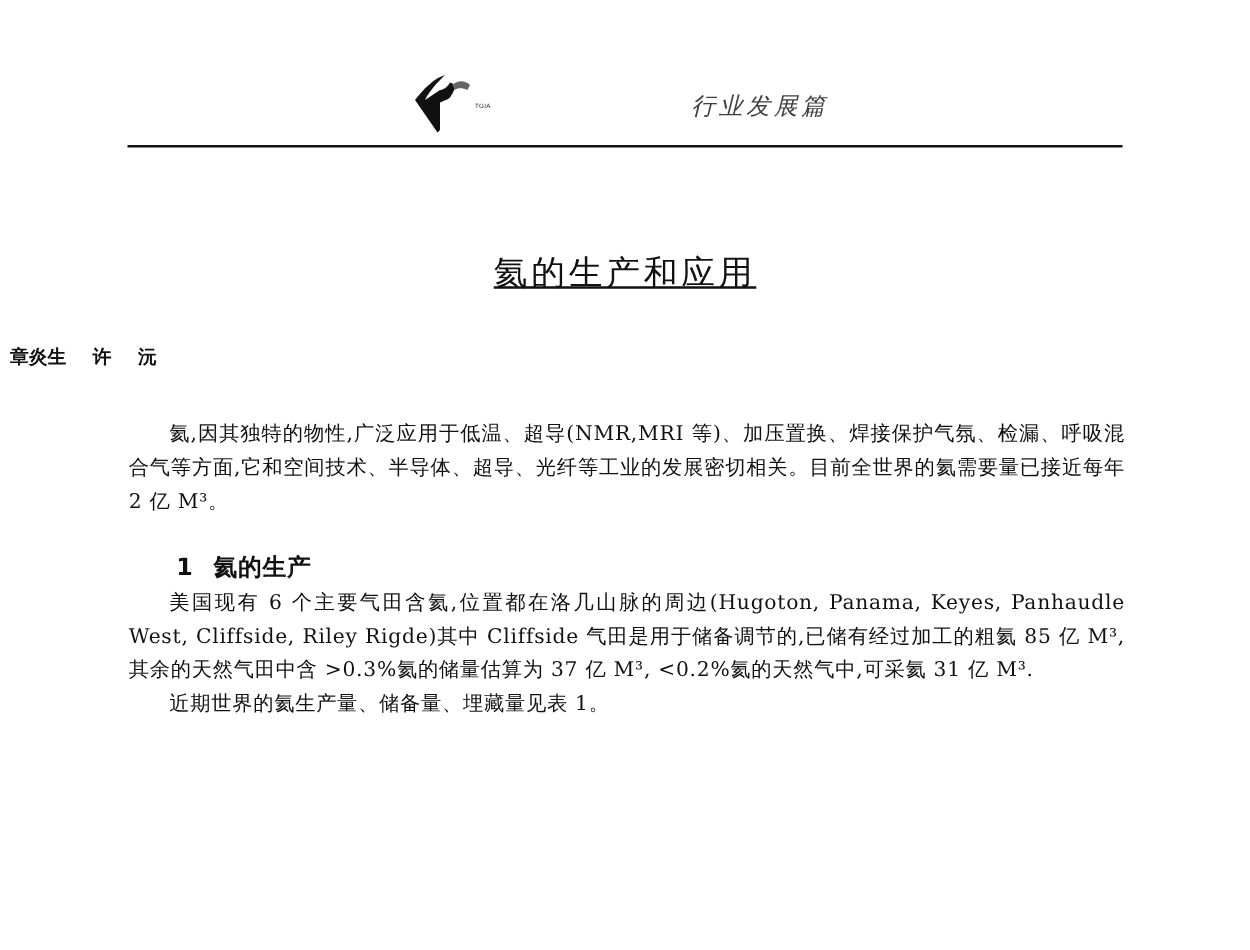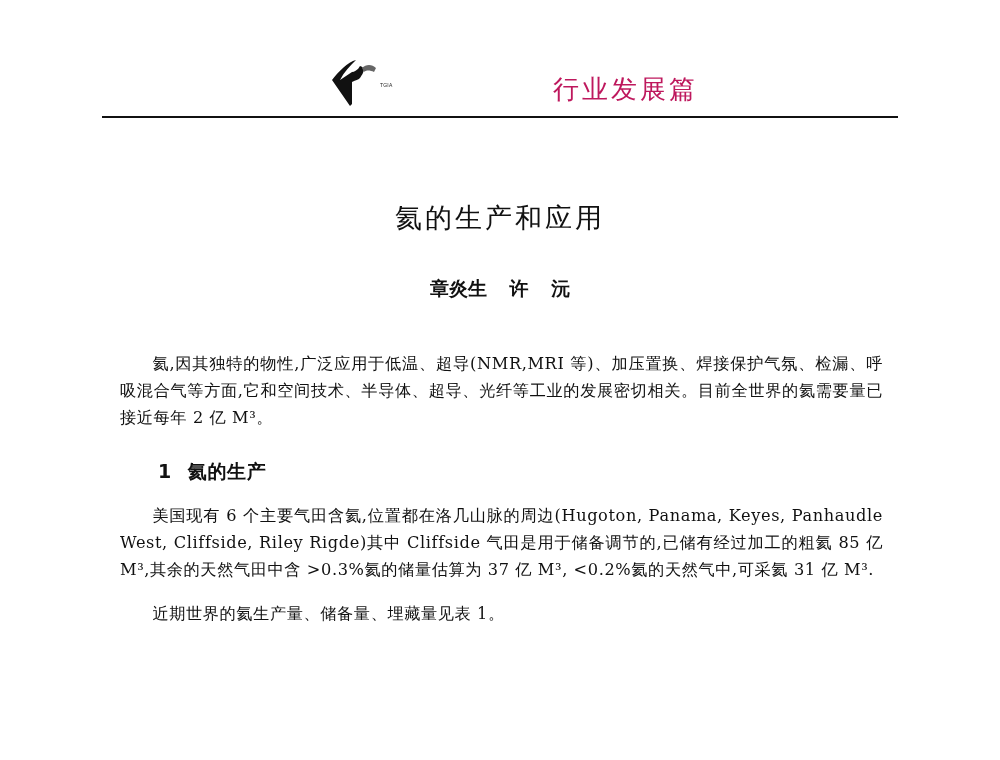--- a/index.html
+++ b/index.html
@@ -34,68 +34,69 @@
       top: 82px;
       font-family: "Liberation Sans", sans-serif;
       font-size: 5px;
       letter-spacing: 0.2px;
       color: #222;
     }
     .section-name {
       position: absolute;
       left: 553px;
       top: 72px;
-      font-size: 26px;
+      font-size: 19px;
       letter-spacing: 3px;
       font-family: "DejaVu Serif", serif;
-      color: #be185d;
+      font-style: italic;
+      color: #404040;
     }
     .header-rule {
       position: absolute;
       left: 102px;
       top: 116px;
       width: 796px;
       height: 2px;
       background: #111;
     }
     .title {
       position: absolute;
       left: 0;
       top: 200px;
       width: 1000px;
       text-align: center;
       font-family: "DejaVu Sans", sans-serif;
       font-size: 27px;
       letter-spacing: 3px;
       color: #111;
+      text-decoration: underline;
     }
     .authors {
       position: absolute;
       left: 0;
       top: 276px;
       width: 1000px;
-      text-align: center;
       font-family: "DejaVu Sans", sans-serif;
       font-weight: bold;
-      font-size: 19px;
+      font-size: 15px;
       word-spacing: 0;
     }
     .authors span { margin: 0 8px; }
     .body-text {
       position: absolute;
       left: 103px;
       top: 333px;
       width: 797px;
       font-size: 16.2px;
       line-height: 27px;
       text-align: justify;
       letter-spacing: 0.6px;
     }
     .body-text p {
-      margin: 17px;
+      margin: 0;
       text-indent: 2em;
     }
     .body-text p.gap {
       margin-top: 27px;
     }
     .section-heading {
       text-indent: 2em;
       font-weight: bold;
       font-family: "DejaVu Sans", sans-serif;
       font-size: 19px;

